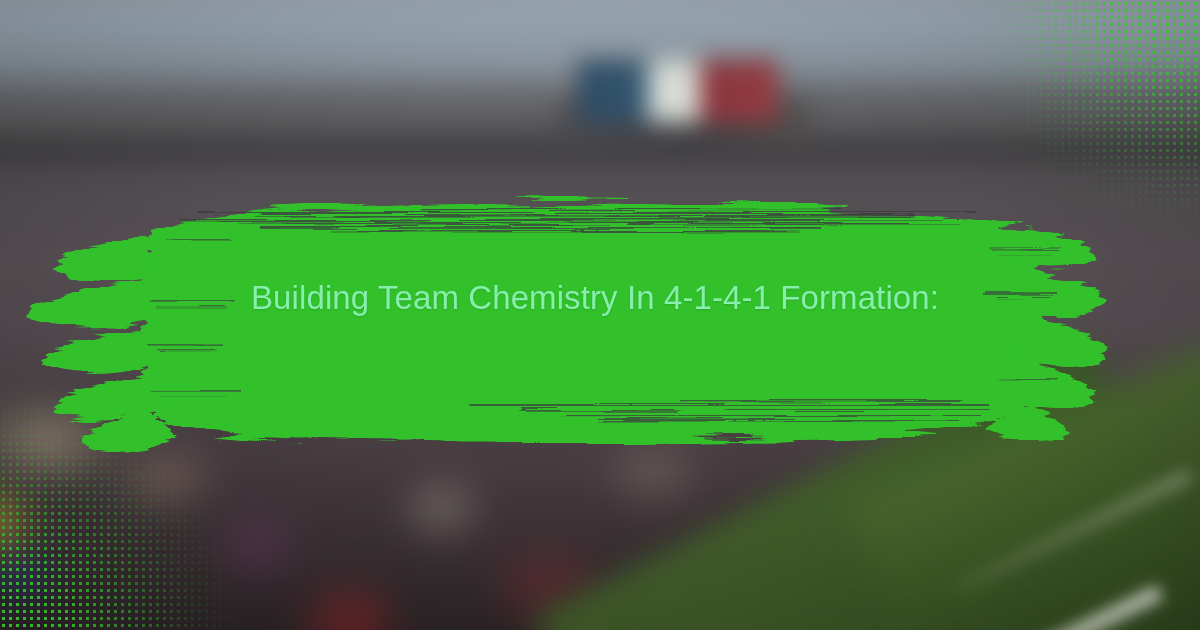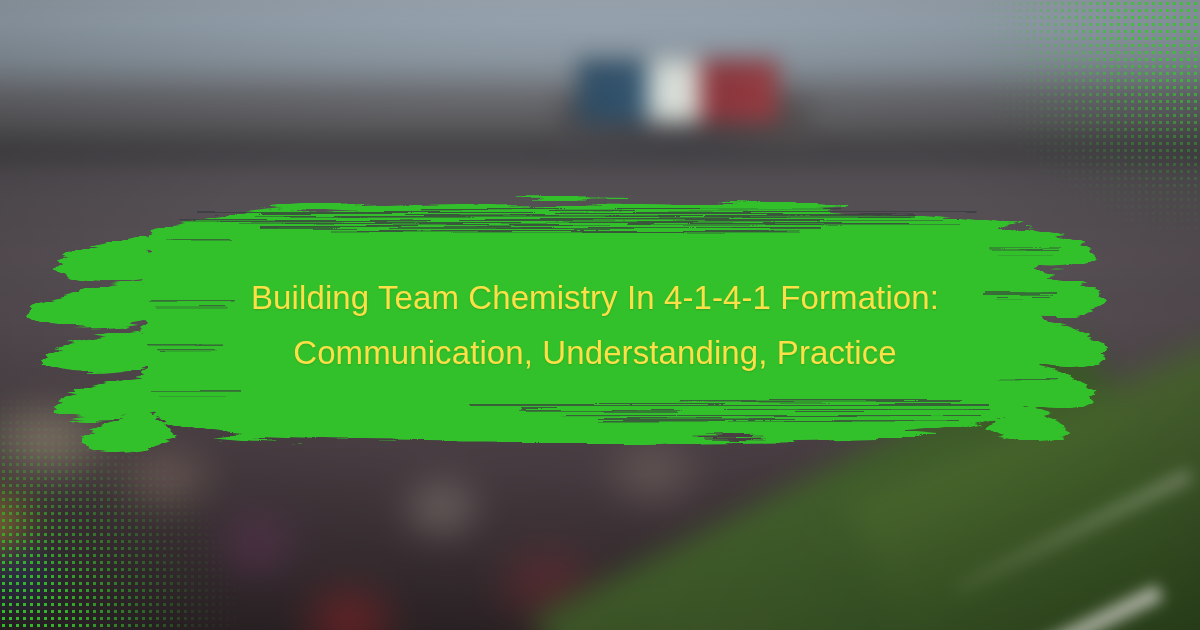--- a/index.html
+++ b/index.html
@@ -206,21 +206,21 @@
   }
   .brush-svg { display: block; width: 1200px; height: 630px; }
 
   
   .title-block {
     position: absolute;
     left: 150px;
     top: 270px;
     width: 890px;
     text-align: center;
-    color: #fde047;
+    color: #86efac;
     font-family: "Liberation Sans", sans-serif;
     font-size: 33px;
     font-weight: 400;
     line-height: 55px;
     letter-spacing: .1px;
     text-shadow: 0 1px 2px rgba(0,0,0,.12);
     white-space: nowrap;
   }
   .title-line { display: block; }
 </style>
@@ -331,16 +331,15 @@
           <rect x="984" y="292" width="74" height="1.7" fill="#3a3a40"></rect>
           <rect x="996" y="298" width="54" height="1.3" fill="#3a3a40"></rect>
           <rect x="1000" y="378" width="56" height="1.4" fill="#3a3a40"></rect>
         </g>
       </g>
     </svg>
   </div>
 
   <div class="title-block">
     <span class="title-line">Building Team Chemistry In 4-1-4-1 Formation:</span>
-    <span class="title-line">Communication, Understanding, Practice</span>
   </div>
 
 </div>
 
 </body></html>

